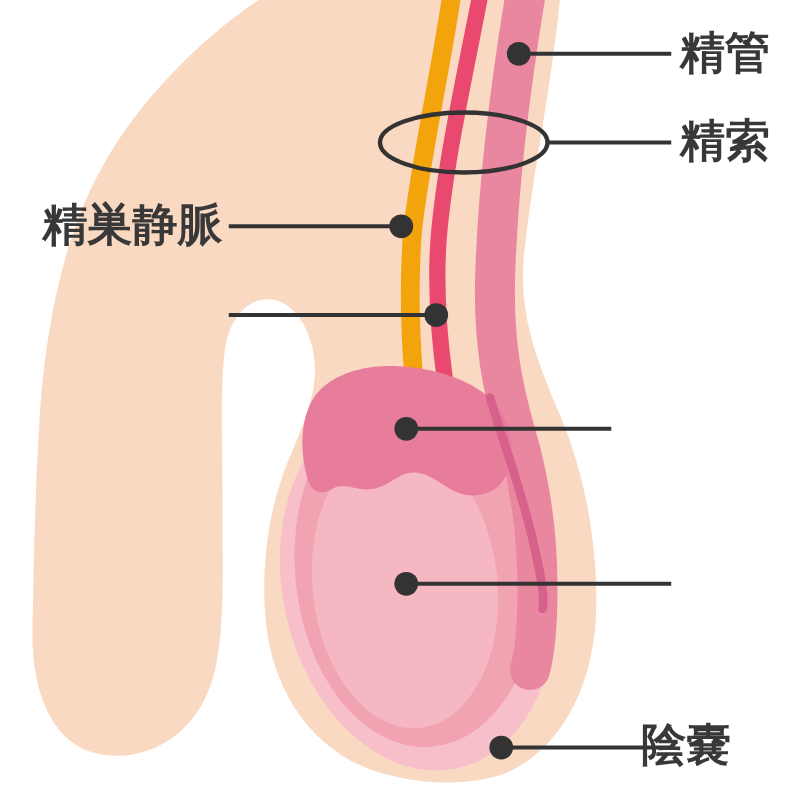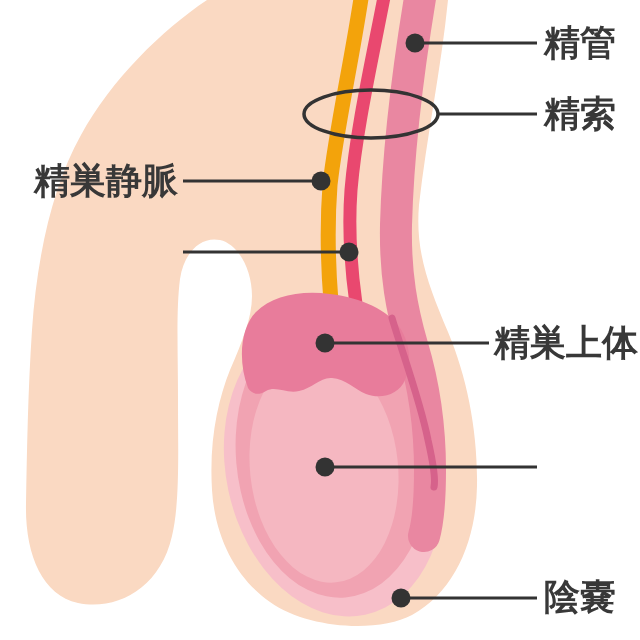--- a/index.html
+++ b/index.html
@@ -100,18 +100,17 @@
     </g>
   </svg>
 
   <div class="label" style="left:544px; top:23px;">精管</div>
 
   <div class="label" style="left:544px; top:94px;">精索</div>
 
   <div class="label right-anchored" style="right:462px; top:161px;">精巣静脈</div>
 
 
-  <div class="label" style="left:494px; top:323px;">精巣上体</div>
 
 
-  <div class="label" style="left:544px; top:577px;">陰嚢</div>
+  <div class="label" style="left:513px; top:577px;">陰嚢</div>
 
 </div>
 
 </body></html>

